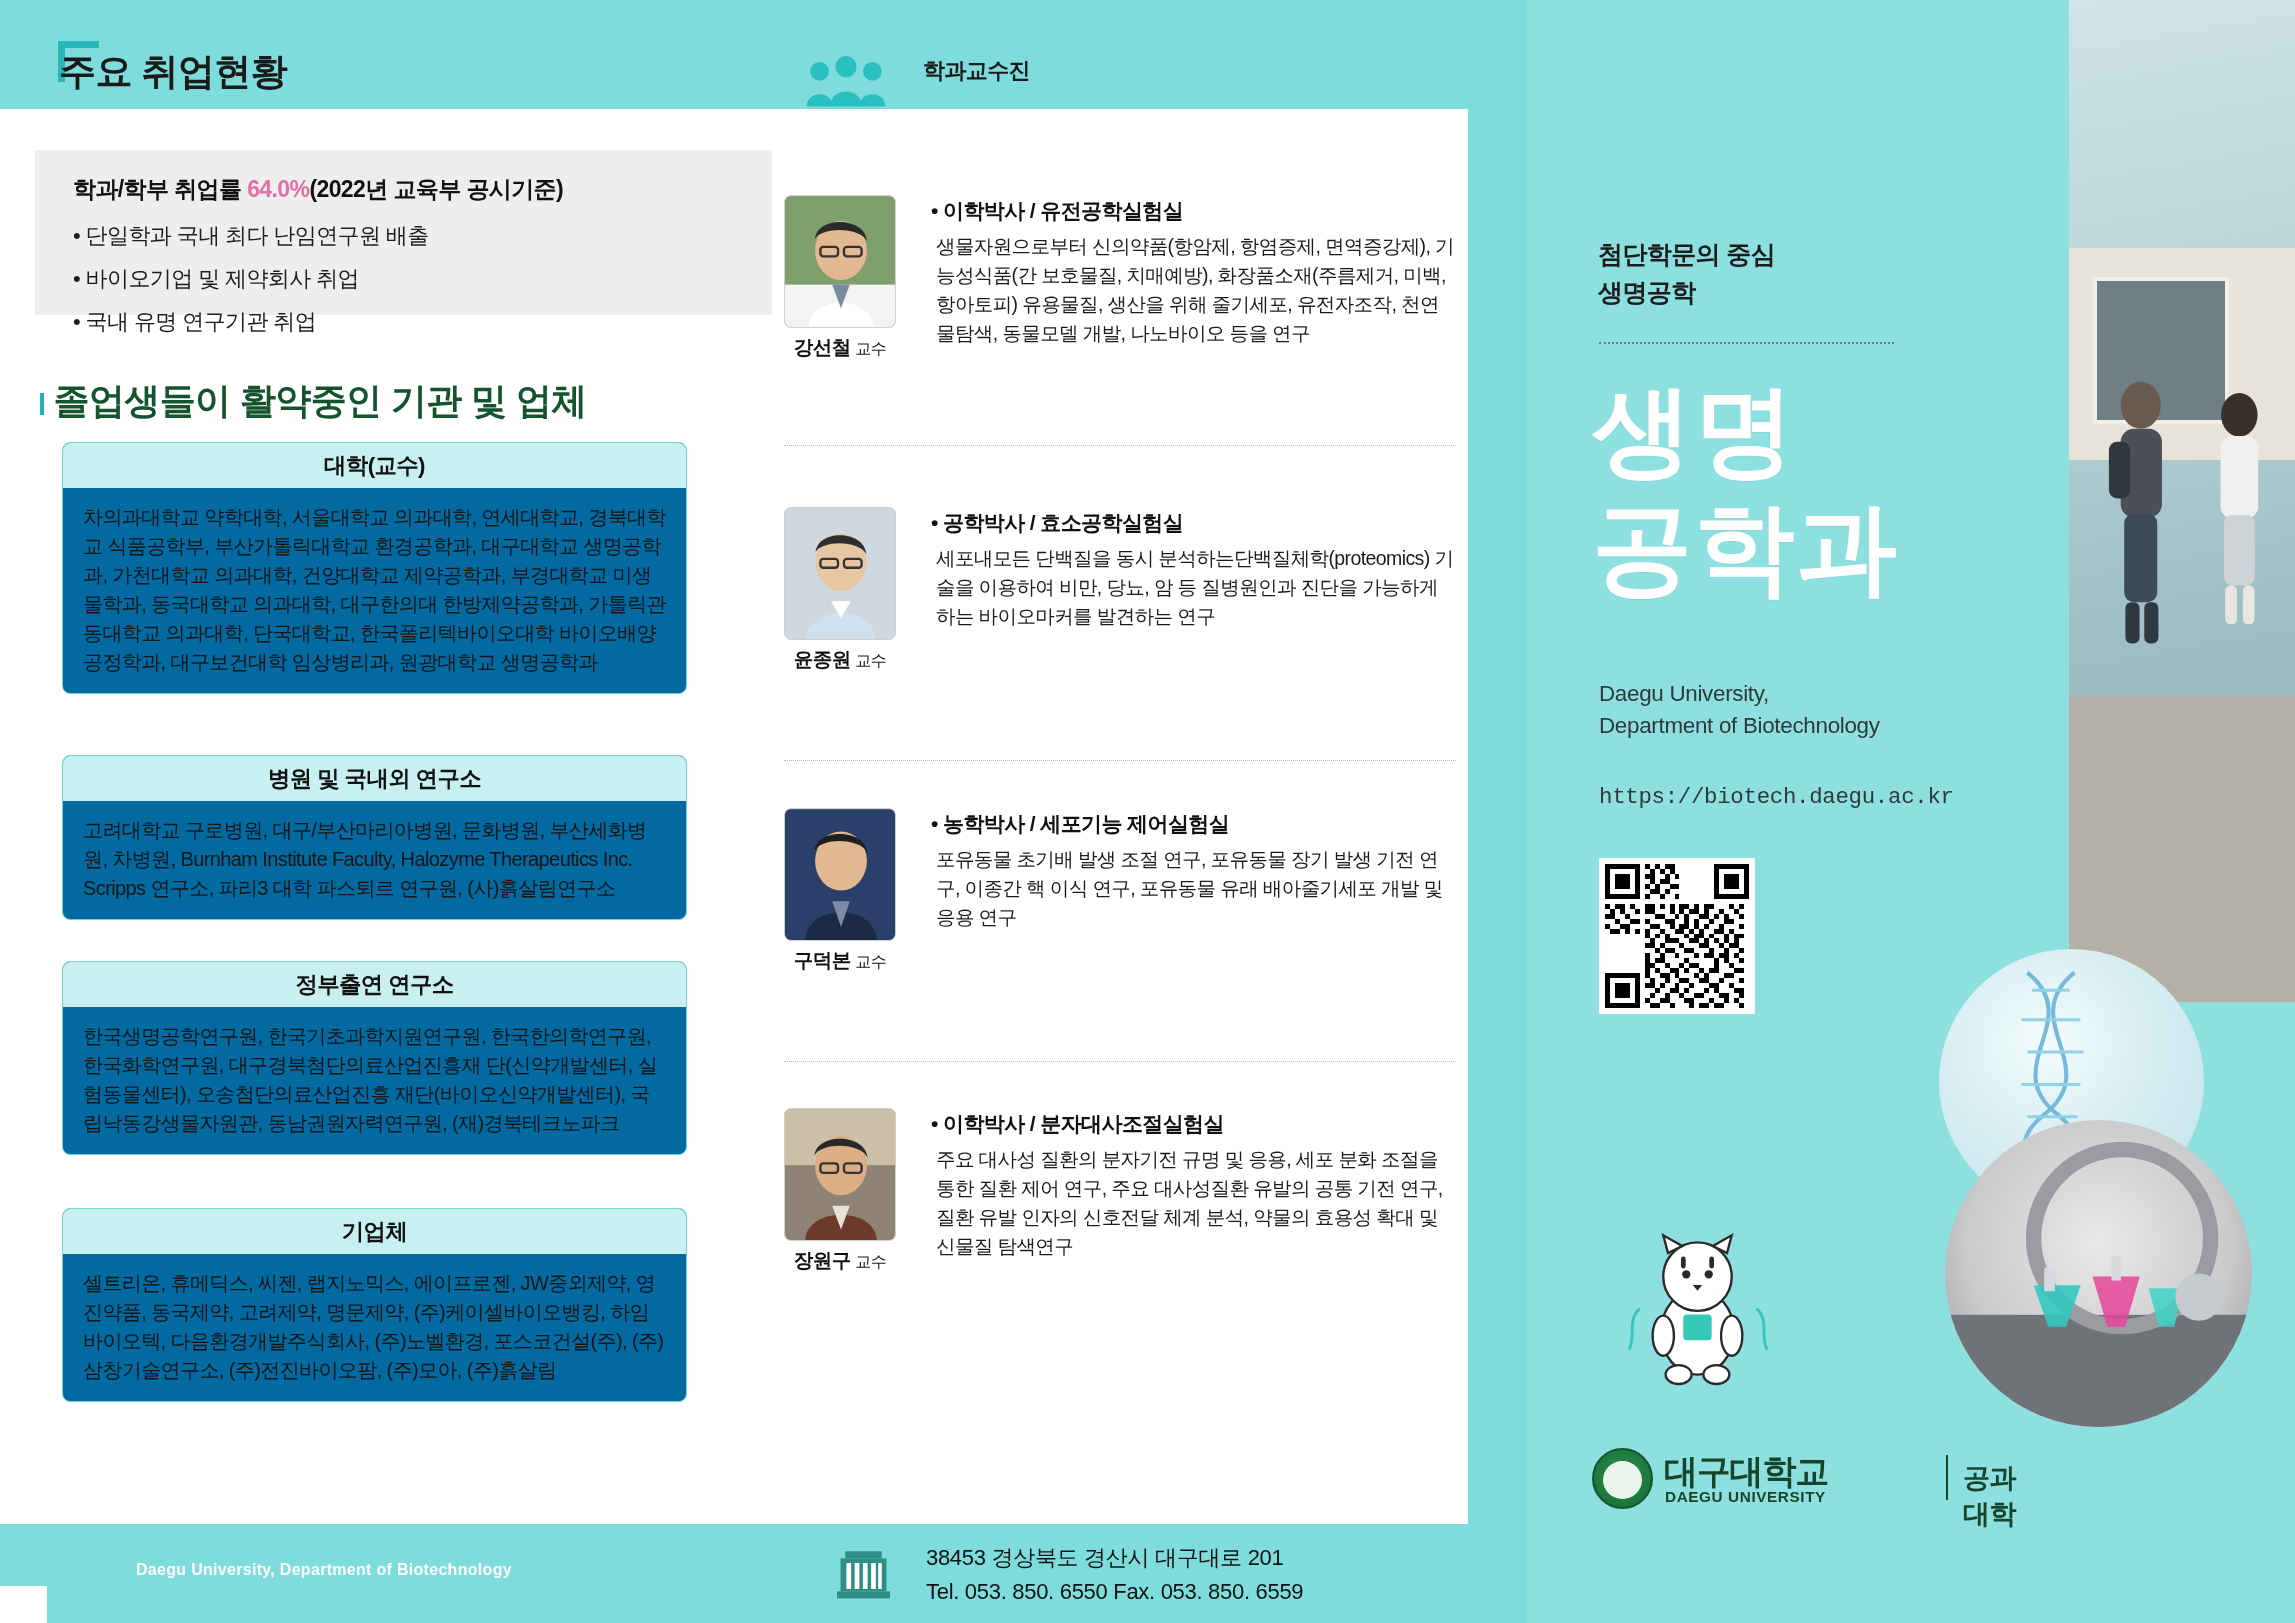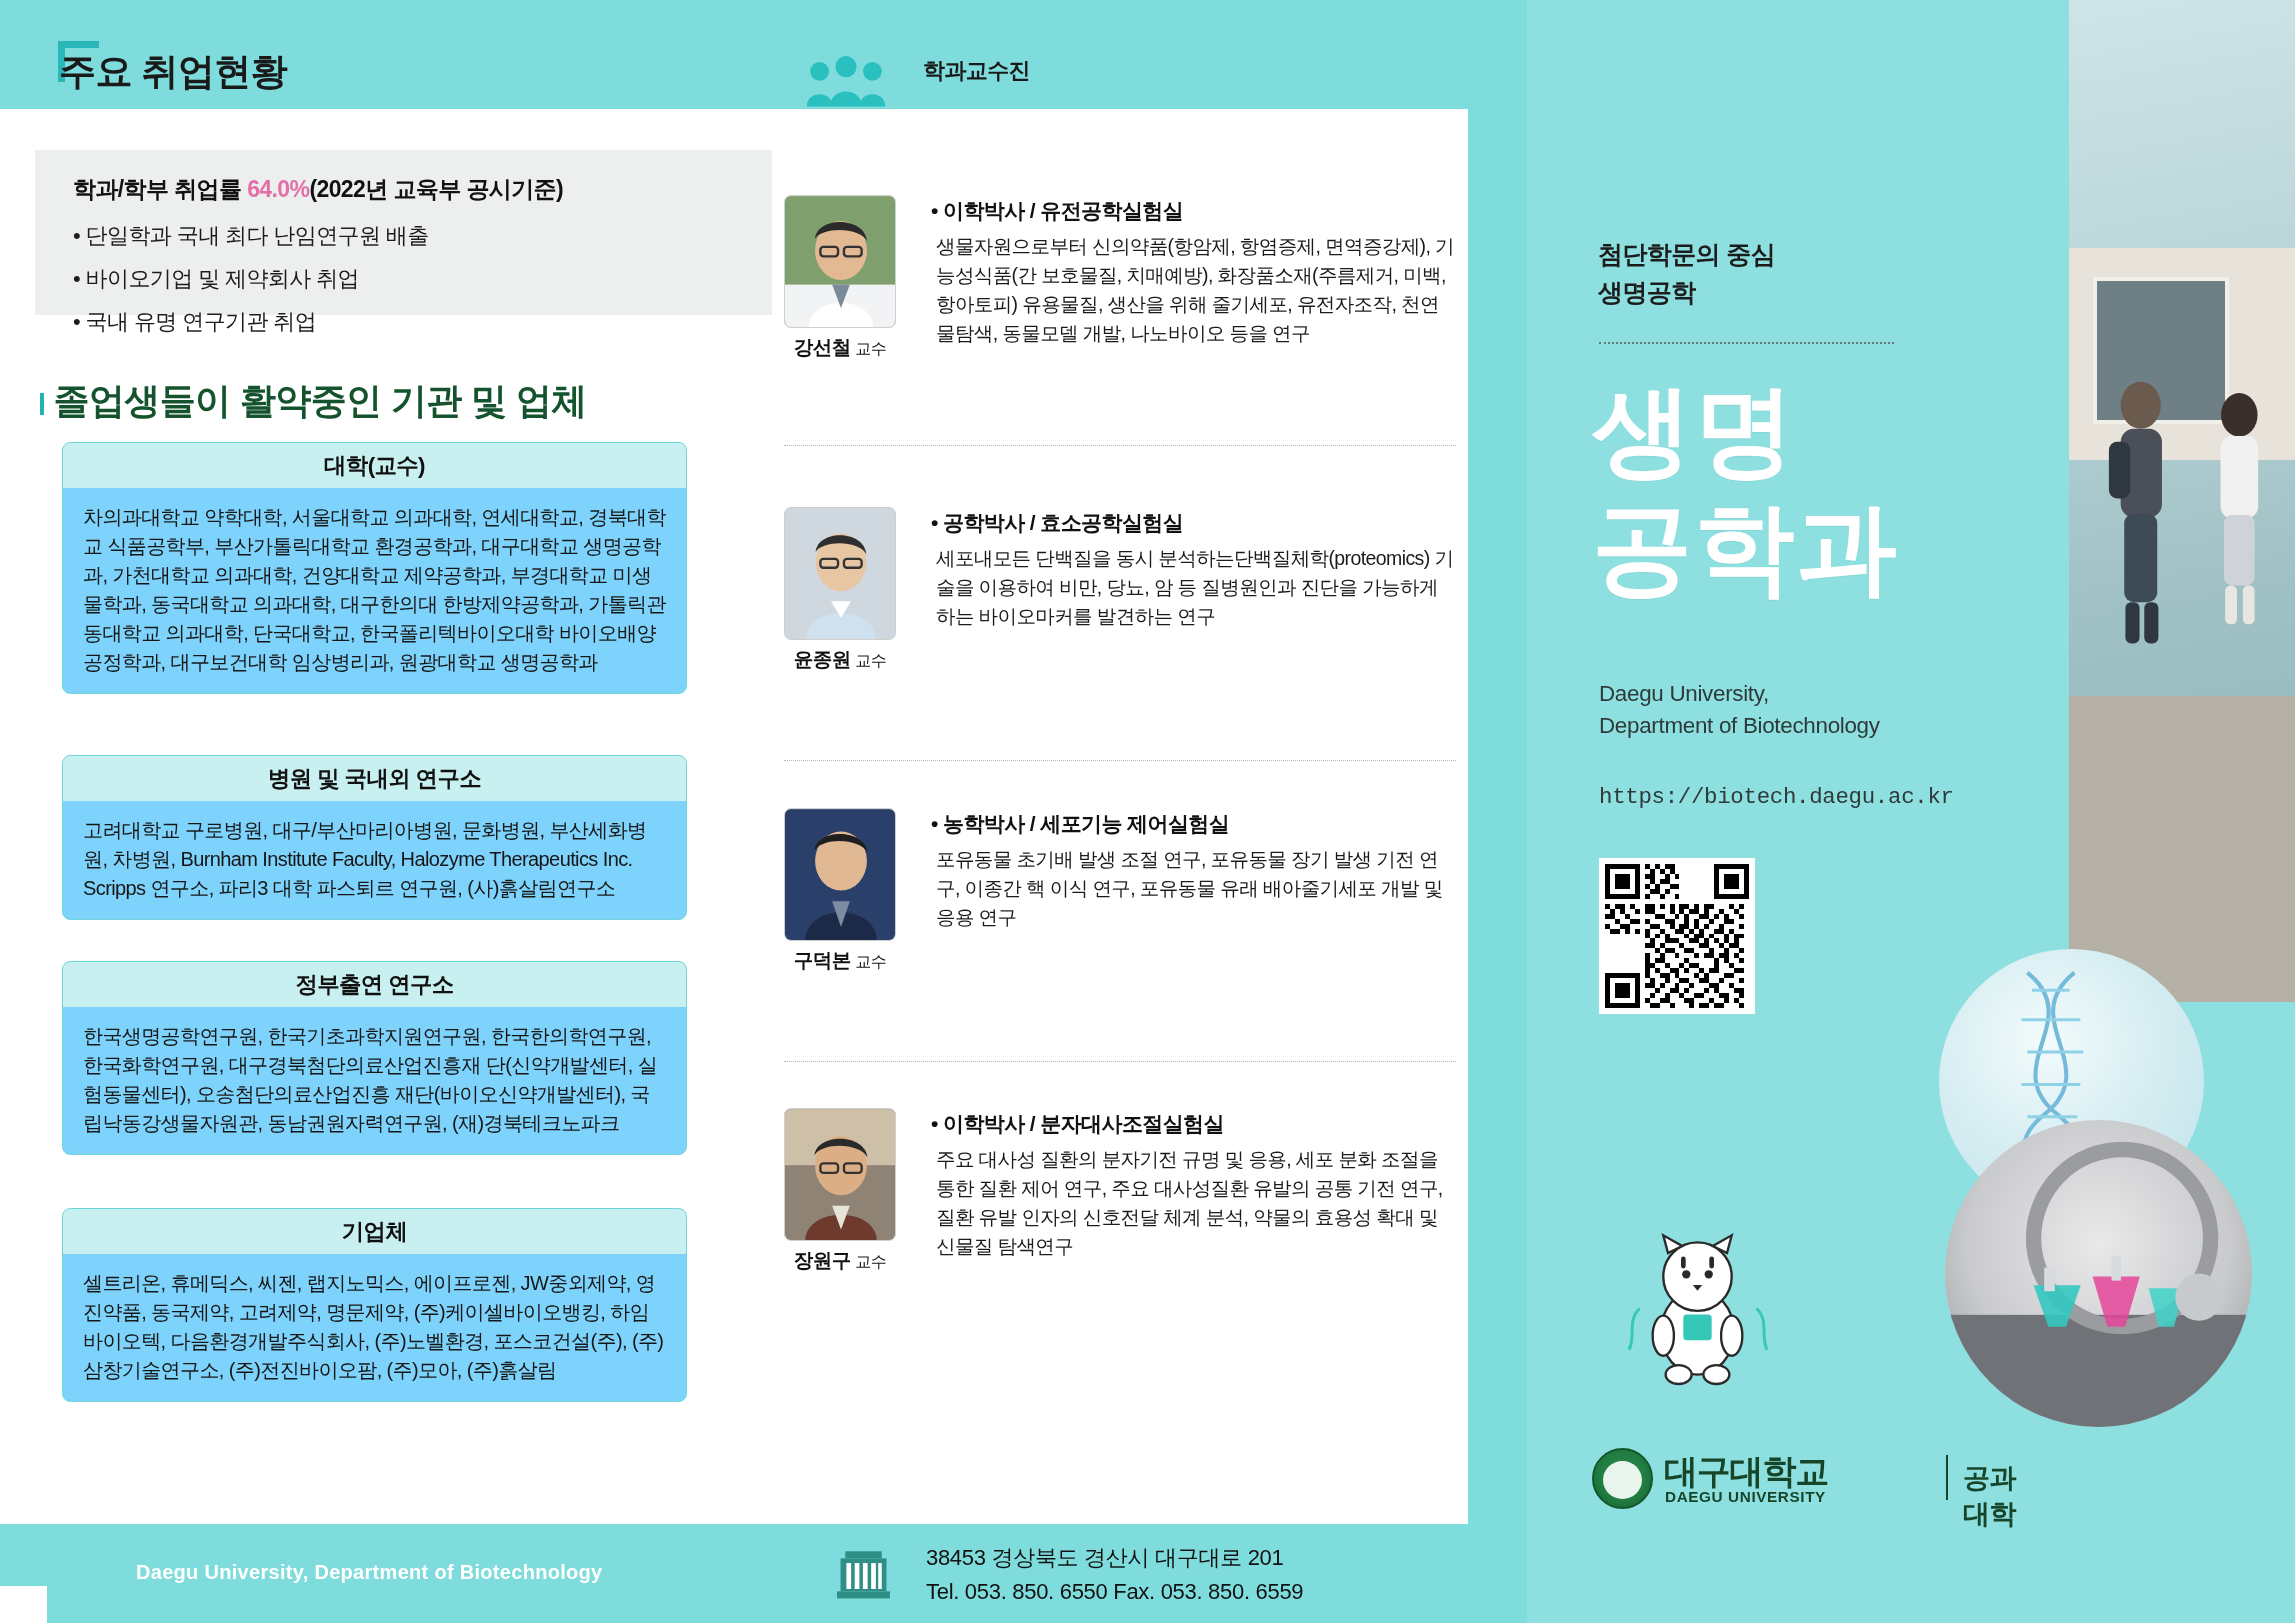--- a/index.html
+++ b/index.html
@@ -104,21 +104,21 @@
     position:absolute; left:40px; top:377px;
     font-size:36px; font-weight:bold; color:#14532d; letter-spacing:-0.6px;
   }
   .sub-title .bar {
     display:inline-block; width:4.1px; height:22.4px; background:#23b2b2;
     margin-right:9.4px; vertical-align:-2.4px;
   }
 
   .card {
     position:absolute; left:62px; width:625px;
-    border:1.8px solid #6fd6d6; border-radius:8.3px; background:#7dd3fc;
+    border:1.8px solid #6fd6d6; border-radius:8.3px; background:#0369a1;
     overflow:hidden;
   }
   .card .cap {
     background:#c9f0f0; color:#111; font-size:22.4px; font-weight:bold;
     text-align:center; padding:6.5px 0 7.7px; letter-spacing:-0.6px;
   }
   .card .body {
     padding:15.3px 20px 15.3px; font-size:20px; line-height:1.45; color:#161616;
     letter-spacing:-0.6px;
   }
@@ -203,21 +203,21 @@
   .logo-col {
     position:absolute; left:371px; top:13px; font-size:27px; font-weight:bold; color:#17452a;
     letter-spacing:-0.6px;
   }
 
   
   .footer {
     position:absolute; left:0; top:1524px; width:1527px; height:100px; background:#7fdcdc;
   }
   .footer-left {
-    position:absolute; left:136px; top:37px; font-size:20px; color:#ffffff; font-weight:bold;
+    position:absolute; left:136px; top:37px; font-size:16px; color:#ffffff; font-weight:bold;
     letter-spacing:0.3px;
   }
   .footer-icon { position:absolute; left:837px; top:19px; width:53px; height:59px; }
   .footer-addr {
     position:absolute; left:926px; top:16.5px; font-size:22px; color:#111; line-height:1.55;
     letter-spacing:-0.3px;
   }
   .white-strip {
     position:absolute; left:0; top:1586px; width:47px; height:38px; background:#ffffff;
   }

